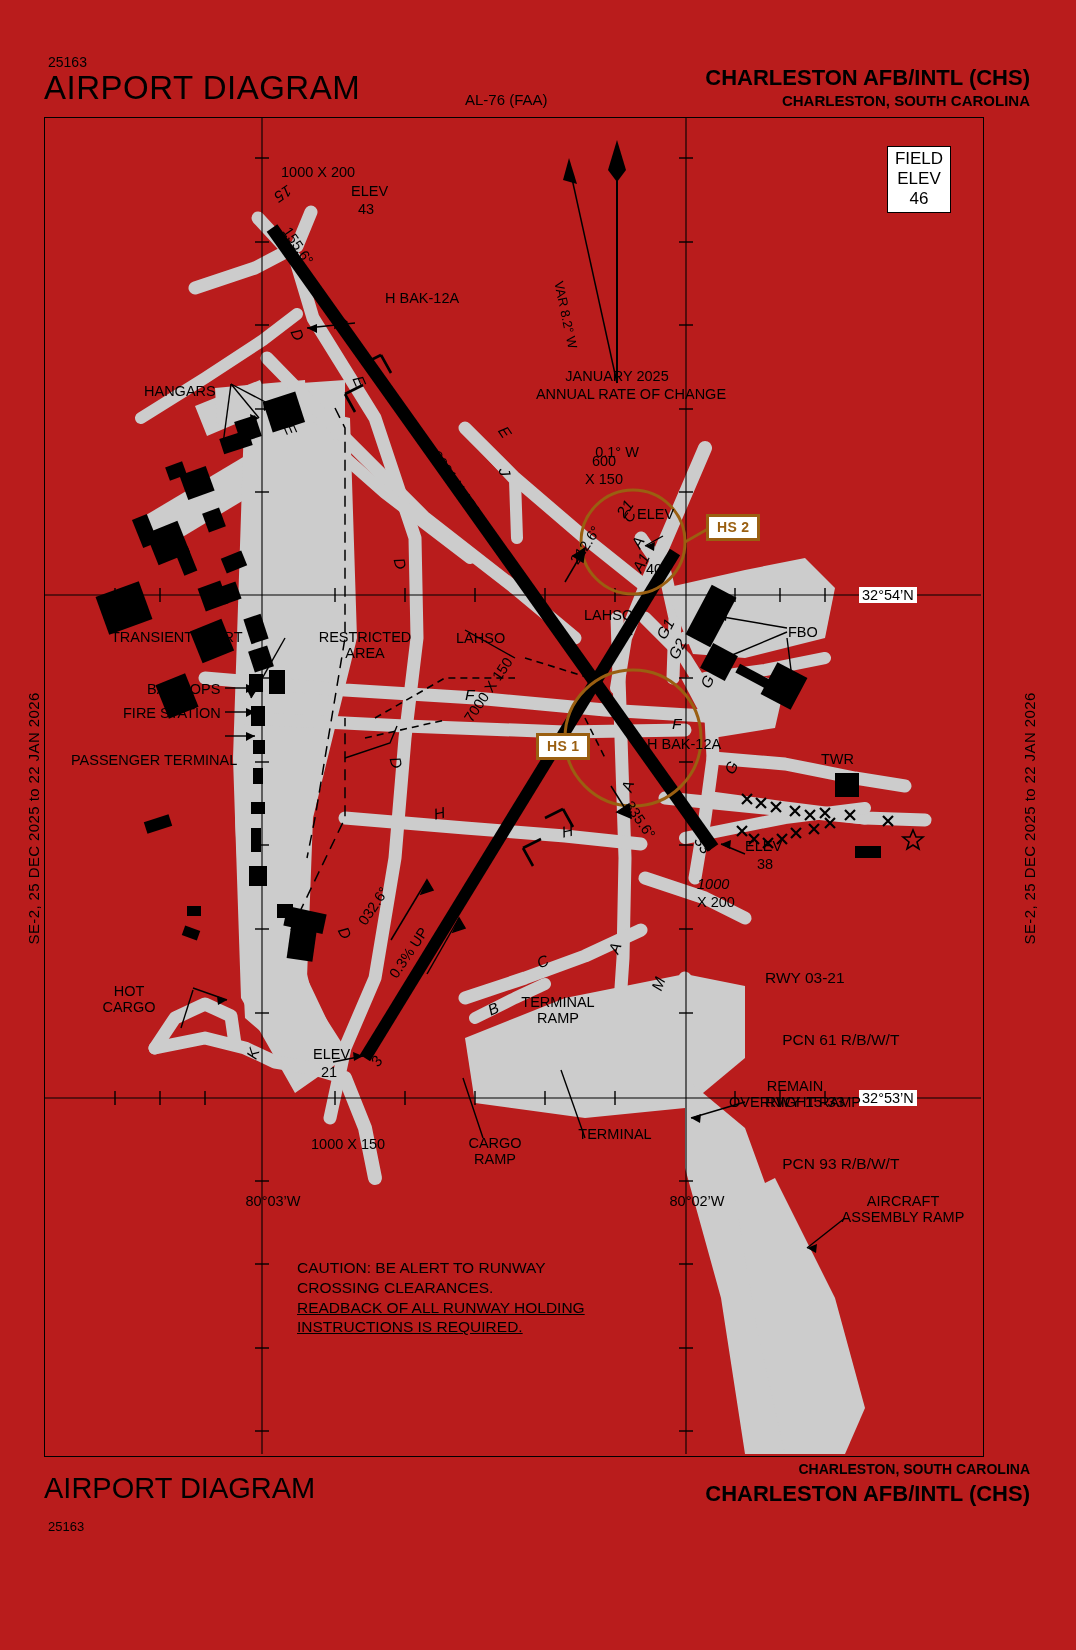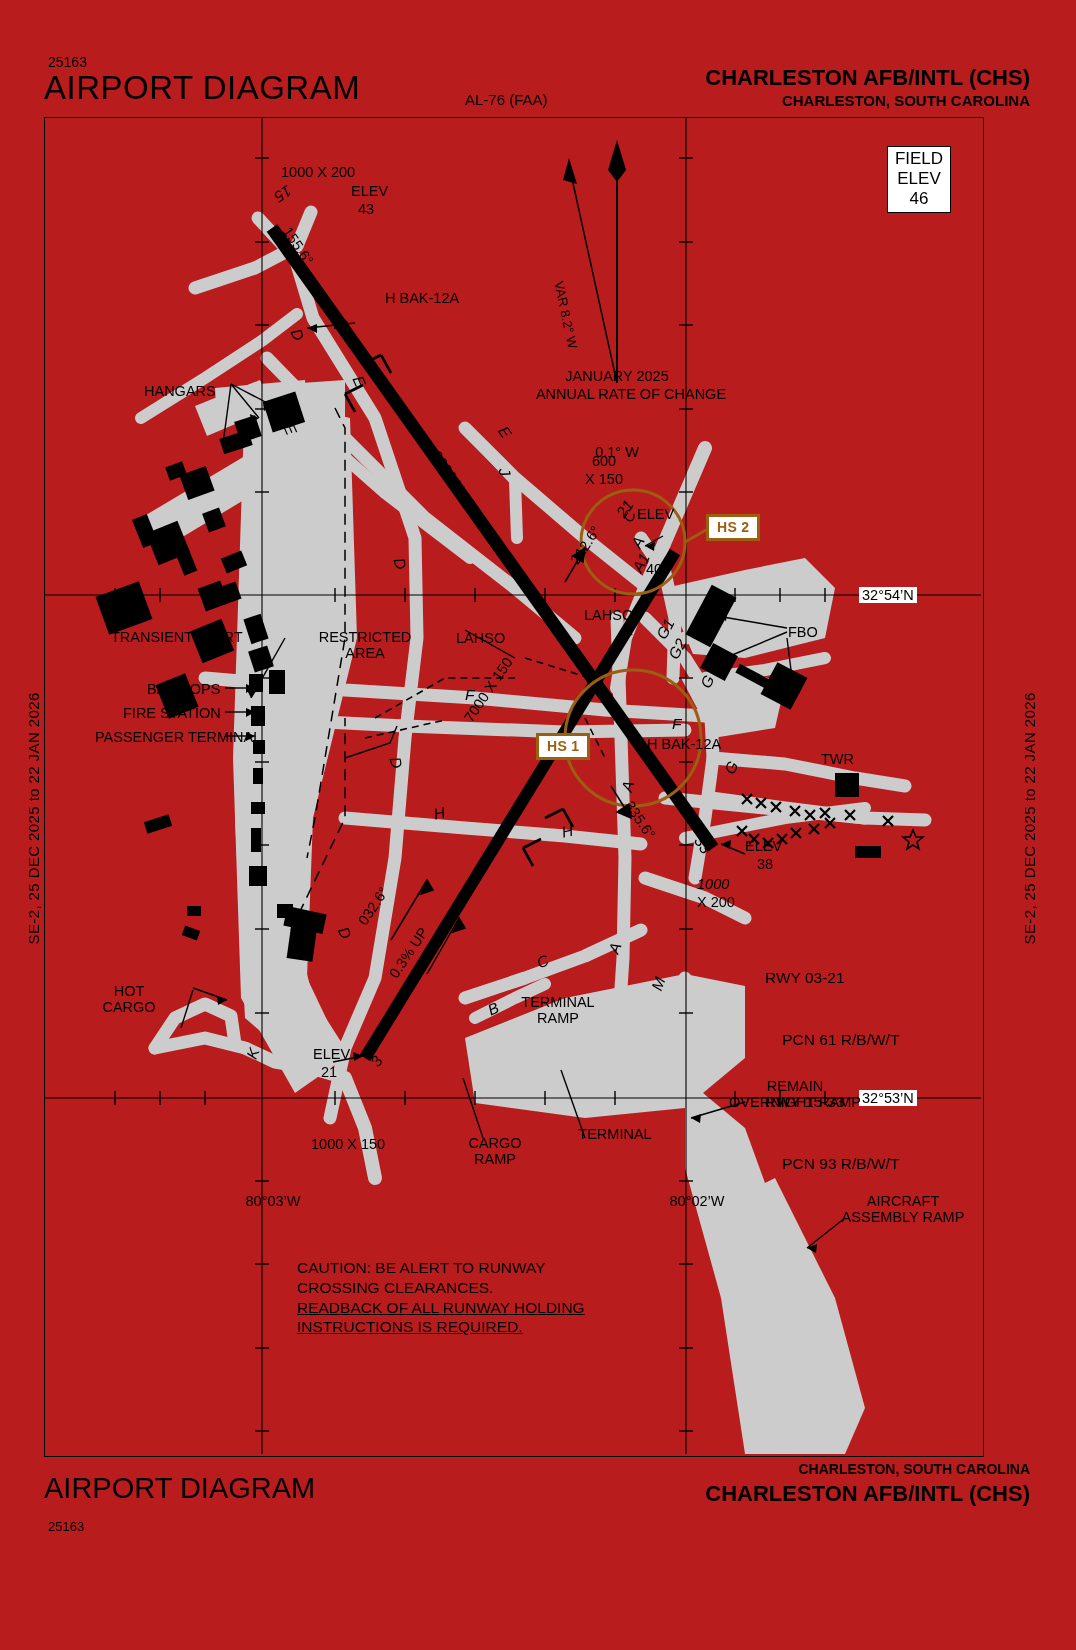--- a/index.html
+++ b/index.html
@@ -442,21 +442,21 @@
     <div class="t m" style="left:814px;top:469px;background:#fff;padding:0 3px;">32°54’N</div>
     <div class="t m" style="left:814px;top:972px;background:#fff;padding:0 3px;">32°53’N</div>
     <div class="t ctr m" style="left:228px;top:1075px;">80°03’W</div>
     <div class="t ctr m" style="left:652px;top:1075px;">80°02’W</div>
 
     <div class="t m" style="left:99px;top:265px;">HANGARS</div>
     <div class="t m" style="left:66px;top:511px;">TRANSIENT ALERT</div>
     <div class="t ctr m" style="left:320px;top:511px;">RESTRICTED<br>AREA</div>
     <div class="t m" style="left:102px;top:563px;">BASE OPS</div>
     <div class="t m" style="left:78px;top:587px;">FIRE STATION</div>
-    <div class="t m" style="left:26px;top:611px;margin-left:24px;">PASSENGER TERMINAL</div>
+    <div class="t m" style="left:26px;top:634px;">PASSENGER TERMINAL</div>
     <div class="t m" style="left:743px;top:506px;">FBO</div>
     <div class="t m" style="left:776px;top:633px;">TWR</div>
     <div class="t ctr m" style="left:84px;top:865px;">HOT<br>CARGO</div>
     <div class="t ctr m" style="left:513px;top:876px;">TERMINAL<br>RAMP</div>
     <div class="t ctr m" style="left:750px;top:960px;">REMAIN<br>OVERNIGHT RAMP</div>
     <div class="t ctr m" style="left:450px;top:1017px;">CARGO<br>RAMP</div>
     <div class="t ctr m" style="left:570px;top:1008px;">TERMINAL</div>
     <div class="t ctr m" style="left:858px;top:1075px;">AIRCRAFT<br>ASSEMBLY RAMP</div>
 
     <div class="t twy" style="left:258px;top:208px;transform:rotate(66deg);transform-origin:left top;">D</div>

